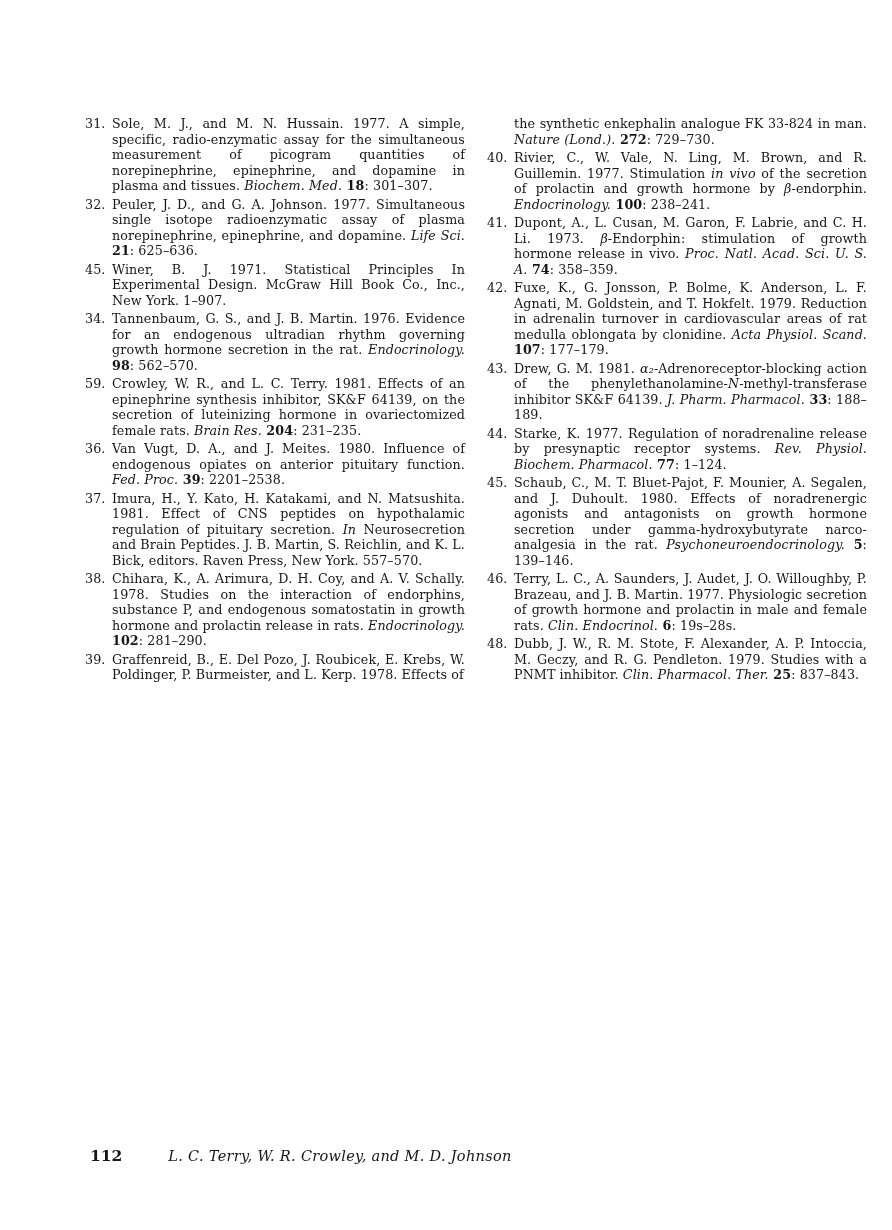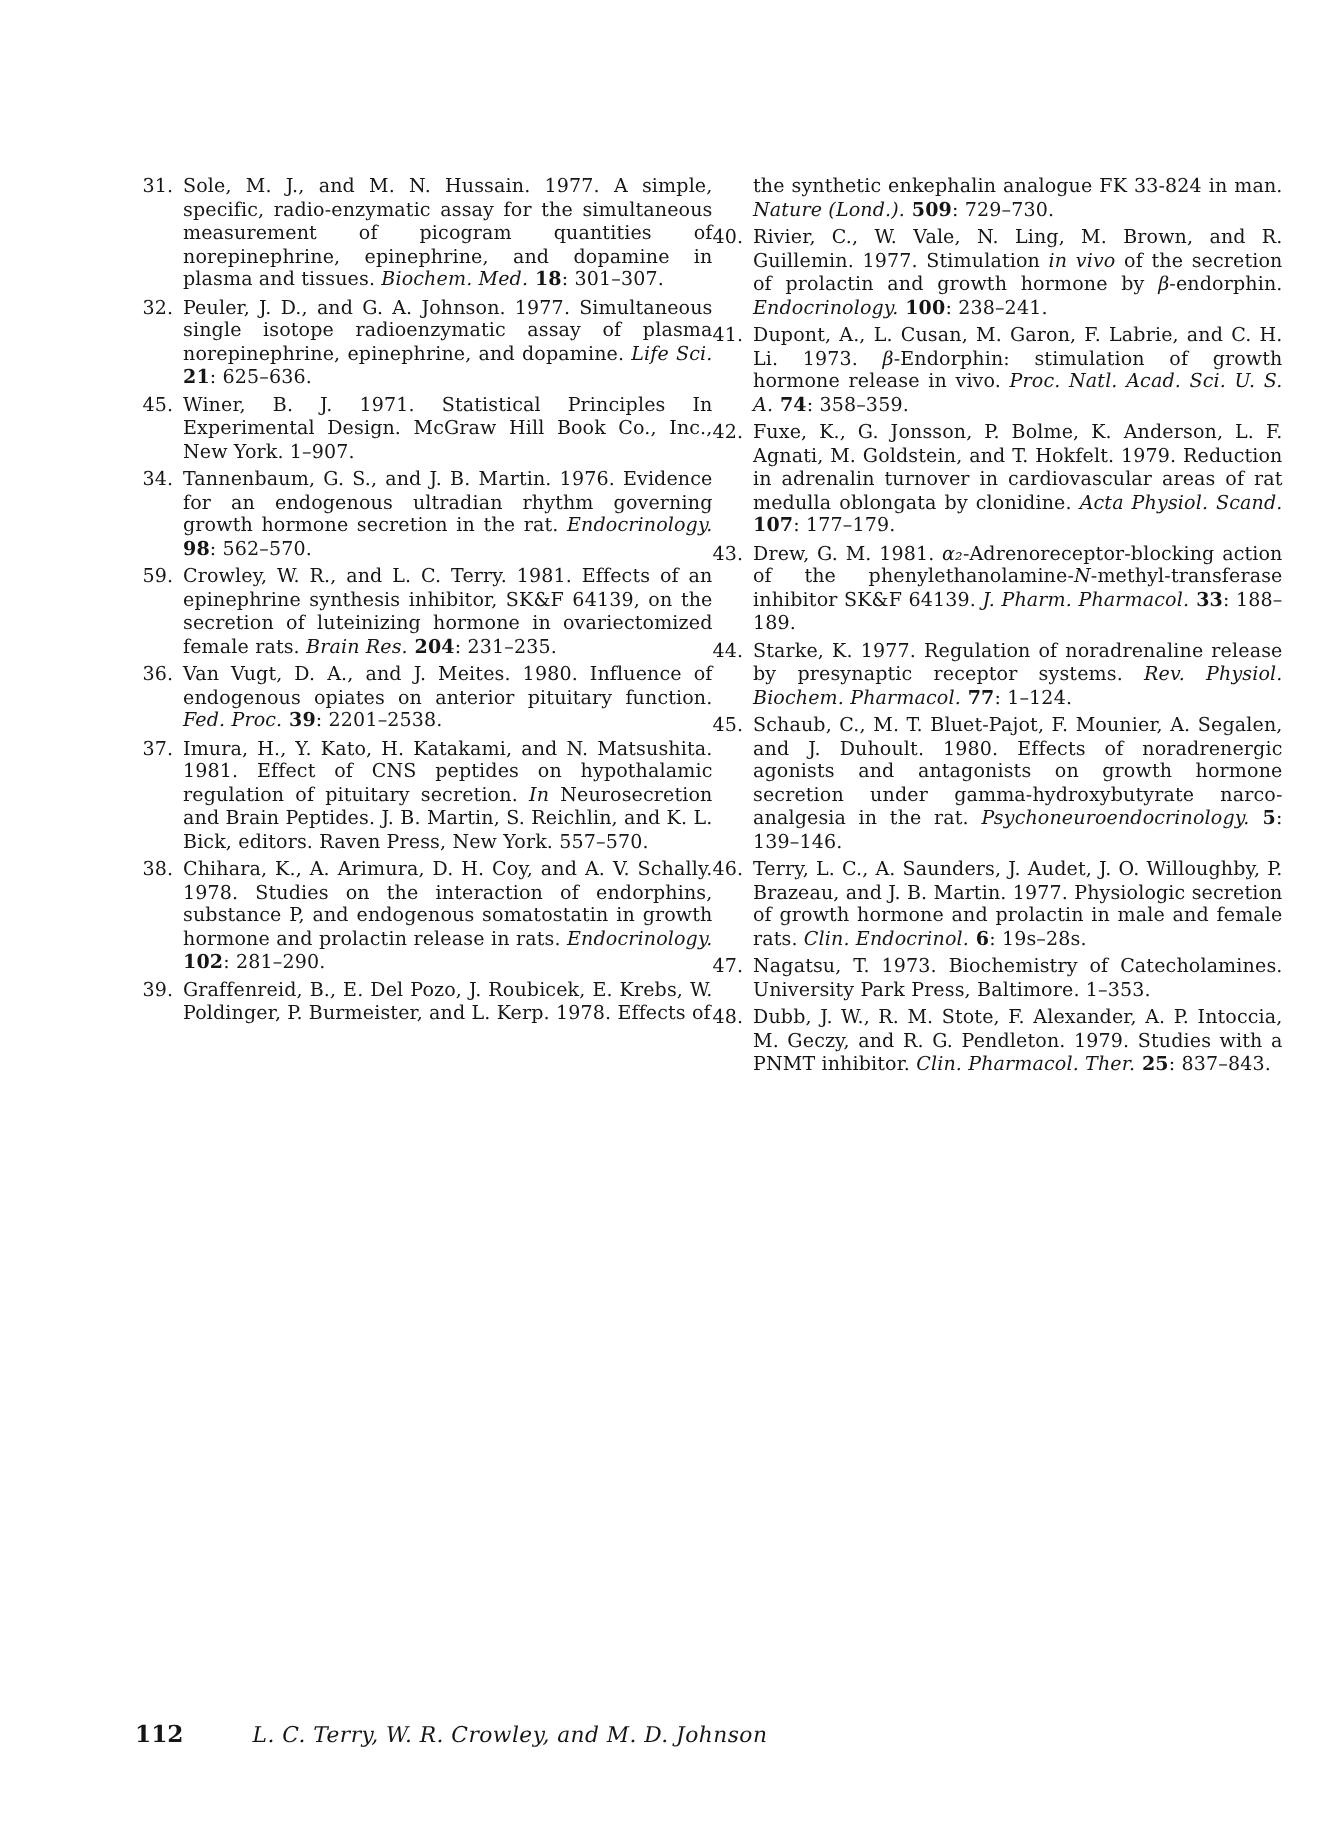--- a/index.html
+++ b/index.html
@@ -11,23 +11,24 @@
     position: relative;
     width: 892px;
     height: 1230px;
     background: #ffffff;
     font-family: "DejaVu Serif", "Liberation Serif", serif;
     color: #161616;
     overflow: hidden;
   }
   .columns {
     position: absolute;
-    left: 95px;
+    left: 85px;
     top: 116px;
     display: flex;
+    gap: 22px;
     justify-content: flex-end;
   }
   .col {
     width: 380px;
   }
   .ref {
     position: relative;
     padding-left: 27px;
     font-size: 12.7px;
     line-height: 15.5px;
@@ -70,28 +71,27 @@
         <div class="ref"><span class="refnum">32.</span><span><span>Peuler, J. D., and G. A. Johnson. 1977. Simultaneous single isotope radioenzymatic assay of plasma norepinephrine, epinephrine, and dopamine. </span><i>Life Sci.</i><b> 21</b><span>: 625–636.</span></span></div>
         <div class="ref"><span class="refnum">45.</span><span><span>Winer, B. J. 1971. Statistical Principles In Experimental Design. McGraw Hill Book Co., Inc., New York. 1–907.</span></span></div>
         <div class="ref"><span class="refnum">34.</span><span><span>Tannenbaum, G. S., and J. B. Martin. 1976. Evidence for an endogenous ultradian rhythm governing growth hormone secretion in the rat. </span><i>Endocrinology.</i><b> 98</b><span>: 562–570.</span></span></div>
         <div class="ref"><span class="refnum">59.</span><span><span>Crowley, W. R., and L. C. Terry. 1981. Effects of an epinephrine synthesis inhibitor, SK&amp;F 64139, on the secretion of luteinizing hormone in ovariectomized female rats. </span><i>Brain Res.</i><b> 204</b><span>: 231–235.</span></span></div>
         <div class="ref"><span class="refnum">36.</span><span><span>Van Vugt, D. A., and J. Meites. 1980. Influence of endogenous opiates on anterior pituitary function. </span><i>Fed. Proc.</i><b> 39</b><span>: 2201–2538.</span></span></div>
         <div class="ref"><span class="refnum">37.</span><span><span>Imura, H., Y. Kato, H. Katakami, and N. Matsushita. 1981. Effect of CNS peptides on hypothalamic regulation of pituitary secretion. </span><i>In</i><span> Neurosecretion and Brain Peptides. J. B. Martin, S. Reichlin, and K. L. Bick, editors. Raven Press, New York. 557–570.</span></span></div>
         <div class="ref"><span class="refnum">38.</span><span><span>Chihara, K., A. Arimura, D. H. Coy, and A. V. Schally. 1978. Studies on the interaction of endorphins, substance P, and endogenous somatostatin in growth hormone and prolactin release in rats. </span><i>Endocrinology.</i><b> 102</b><span>: 281–290.</span></span></div>
         <div class="ref"><span class="refnum">39.</span><span><span>Graffenreid, B., E. Del Pozo, J. Roubicek, E. Krebs, W. Poldinger, P. Burmeister, and L. Kerp. 1978. Effects of</span></span></div>
       </div>
     <div class="col" id="col-right">
-        <div class="ref"><span><span>the synthetic enkephalin analogue FK 33-824 in man. </span><i>Nature (Lond.).</i><b> 509</b><span>: 729–730.</span></span></div>
+        <div class="ref"><span><span>the synthetic enkephalin analogue FK 33-824 in man. </span><i>Nature (Lond.).</i><b> 272</b><span>: 729–730.</span></span></div>
         <div class="ref"><span class="refnum">40.</span><span><span>Rivier, C., W. Vale, N. Ling, M. Brown, and R. Guillemin. 1977. Stimulation </span><i>in vivo</i><span> of the secretion of prolactin and growth hormone by </span><i>β</i><span>-endorphin. </span><i>Endocrinology.</i><b> 100</b><span>: 238–241.</span></span></div>
         <div class="ref"><span class="refnum">41.</span><span><span>Dupont, A., L. Cusan, M. Garon, F. Labrie, and C. H. Li. 1973. </span><i>β</i><span>-Endorphin: stimulation of growth hormone release in vivo. </span><i>Proc. Natl. Acad. Sci. U. S. A.</i><b> 74</b><span>: 358–359.</span></span></div>
         <div class="ref"><span class="refnum">42.</span><span><span>Fuxe, K., G. Jonsson, P. Bolme, K. Anderson, L. F. Agnati, M. Goldstein, and T. Hokfelt. 1979. Reduction in adrenalin turnover in cardiovascular areas of rat medulla oblongata by clonidine. </span><i>Acta Physiol. Scand.</i><b> 107</b><span>: 177–179.</span></span></div>
         <div class="ref"><span class="refnum">43.</span><span><span>Drew, G. M. 1981. </span><i>α₂</i><span>-Adrenoreceptor-blocking action of the phenylethanolamine-</span><i>N</i><span>-methyl-transferase inhibitor SK&amp;F 64139. </span><i>J. Pharm. Pharmacol.</i><b> 33</b><span>: 188–189.</span></span></div>
         <div class="ref"><span class="refnum">44.</span><span><span>Starke, K. 1977. Regulation of noradrenaline release by presynaptic receptor systems. </span><i>Rev. Physiol. Biochem. Pharmacol.</i><b> 77</b><span>: 1–124.</span></span></div>
         <div class="ref"><span class="refnum">45.</span><span><span>Schaub, C., M. T. Bluet-Pajot, F. Mounier, A. Segalen, and J. Duhoult. 1980. Effects of noradrenergic agonists and antagonists on growth hormone secretion under gamma-hydroxybutyrate narco-analgesia in the rat. </span><i>Psychoneuroendocrinology.</i><b> 5</b><span>: 139–146.</span></span></div>
         <div class="ref"><span class="refnum">46.</span><span><span>Terry, L. C., A. Saunders, J. Audet, J. O. Willoughby, P. Brazeau, and J. B. Martin. 1977. Physiologic secretion of growth hormone and prolactin in male and female rats. </span><i>Clin. Endocrinol.</i><b> 6</b><span>: 19s–28s.</span></span></div>
-        <div class="ref"><span class="refnum">47.</span><span><span>Nagatsu, T. 1973. Biochemistry of Catecholamines. University Park Press, Baltimore. 1–353.</span></span></div>
         <div class="ref"><span class="refnum">48.</span><span><span>Dubb, J. W., R. M. Stote, F. Alexander, A. P. Intoccia, M. Geczy, and R. G. Pendleton. 1979. Studies with a PNMT inhibitor. </span><i>Clin. Pharmacol. Ther.</i><b> 25</b><span>: 837–843.</span></span></div>
       </div>
   </div>
   <div class="footer">
     <span class="pagenum">112</span><span class="authors">L. C. Terry, W. R. Crowley, and M. D. Johnson</span>
   </div>
 </div>
 
 </body></html>

